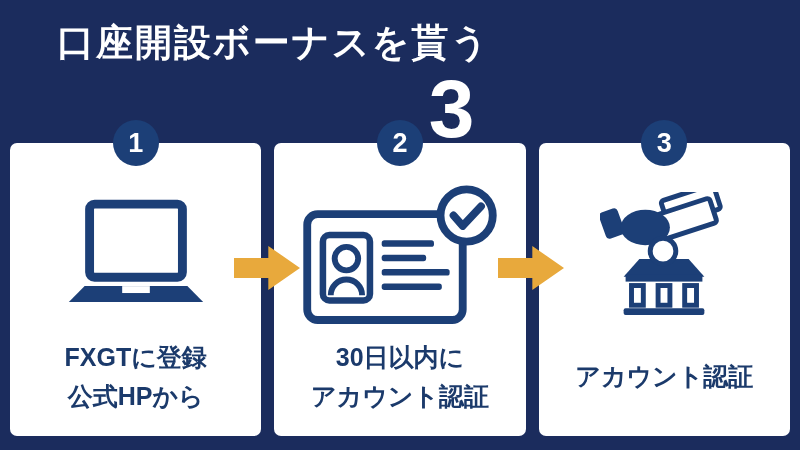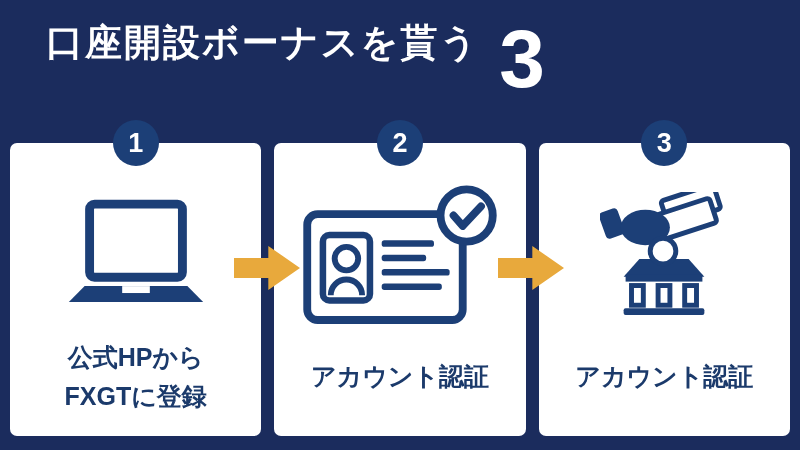--- a/index.html
+++ b/index.html
@@ -8,24 +8,25 @@
     width:800px; height:450px;
     margin:0 auto;
     background:#1b2c5d;
     overflow:hidden;
     font-family:"Liberation Sans","DejaVu Sans",sans-serif;
   }
 
   
   .title {
     position:absolute;
-    left:46px; top:18px; height:92px;
-    display:flex; align-items:flex-start;
+    left:57px; top:18px; height:92px;
+    display:flex; align-items:flex-end;
     color:#ffffff; font-weight:bold;
     white-space:nowrap;
+    flex-direction:column;
   }
   .title .prefix, .title .suffix { font-size:37px; letter-spacing:2px; }
   .title .big {
     font-size:82px; line-height:1;
     margin:0 16px 0 20px;
   }
 
   
   .cards {
     position:absolute;
@@ -91,42 +92,43 @@
     <div class="card">
       <div class="badge">1</div>
       <div class="icon-wrap">
         <svg width="158" height="114" viewBox="0 0 160 115" aria-hidden="true">
           <rect x="33" y="5" width="94" height="74" rx="5" fill="none" stroke="#1c3f77" stroke-width="9"></rect>
           <polygon points="28,88 132,88 148,104 12,104" fill="#1c3f77"></polygon>
           <rect x="66" y="88" width="28" height="7" fill="#ffffff"></rect>
         </svg>
       </div>
       <div class="caption">
+        <div>FXGTに登録</div>
         <div>公式HPから</div>
-        <div>FXGTに登録</div>
       </div>
     </div>
 
     <div class="card">
       <div class="badge">2</div>
       <div class="icon-wrap">
         <svg width="196" height="144" viewBox="0 0 150 110" aria-hidden="true">
           <rect x="4" y="23" width="119" height="81" rx="8" fill="#ffffff" stroke="#1c3f77" stroke-width="6"></rect>
           <rect x="16" y="39" width="36" height="50" rx="5" fill="none" stroke="#1c3f77" stroke-width="5"></rect>
           <circle cx="34" cy="57" r="9" fill="none" stroke="#1c3f77" stroke-width="4.5"></circle>
           <path d="M22 85 a12 12 0 0 1 24 0" fill="none" stroke="#1c3f77" stroke-width="4.5"></path>
           <rect x="61" y="43" width="40" height="5" rx="2" fill="#1c3f77"></rect>
           <rect x="61" y="54" width="34" height="5" rx="2" fill="#1c3f77"></rect>
           <rect x="61" y="65" width="52" height="5" rx="2" fill="#1c3f77"></rect>
           <rect x="61" y="76" width="46" height="5" rx="2" fill="#1c3f77"></rect>
           <circle cx="126" cy="24" r="20" fill="#ffffff" stroke="#1c3f77" stroke-width="6"></circle>
           <path d="M116 24 l7 8 l14 -15" fill="none" stroke="#1c3f77" stroke-width="6" stroke-linecap="round" stroke-linejoin="round"></path>
         </svg>
       </div>
       <div class="caption">
+        <div>30日以内に</div>
         <div>アカウント認証</div>
       </div>
     </div>
 
     <div class="card">
       <div class="badge">3</div>
       <div class="icon-wrap">
         <svg width="128" height="128" viewBox="0 0 130 130" aria-hidden="true">
           <g transform="rotate(-18 88 26)">
             <rect x="68" y="2" width="56" height="26" rx="3" fill="#ffffff" stroke="#1c3f77" stroke-width="5"></rect>

